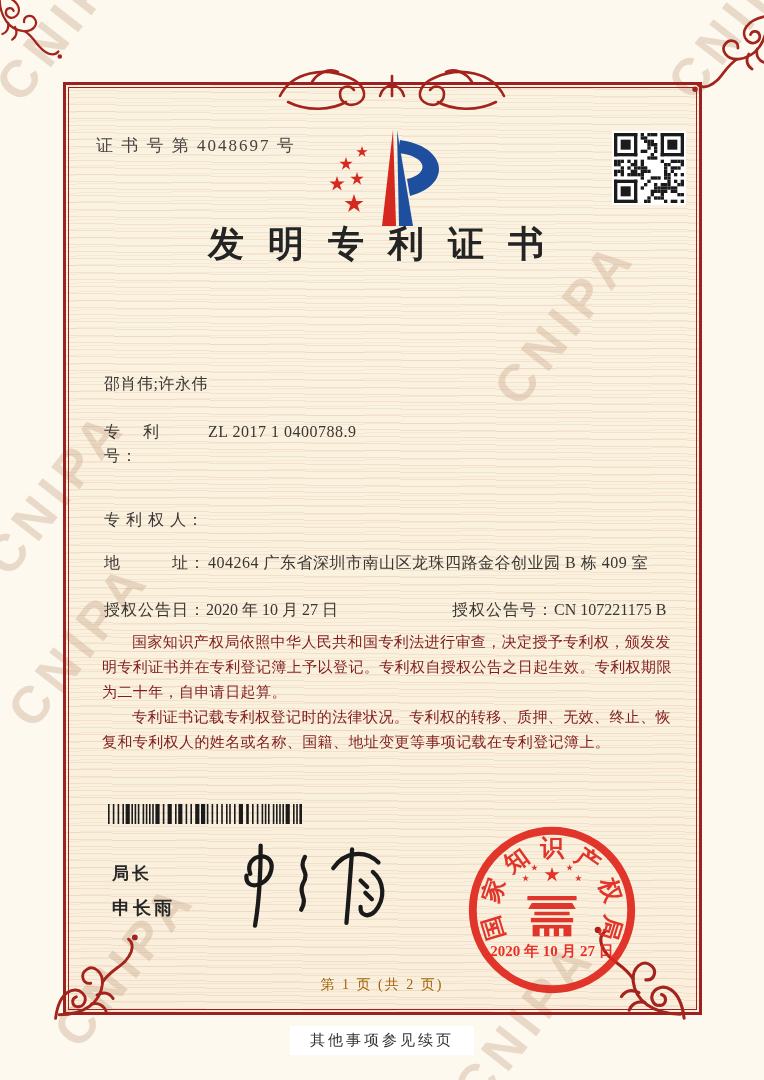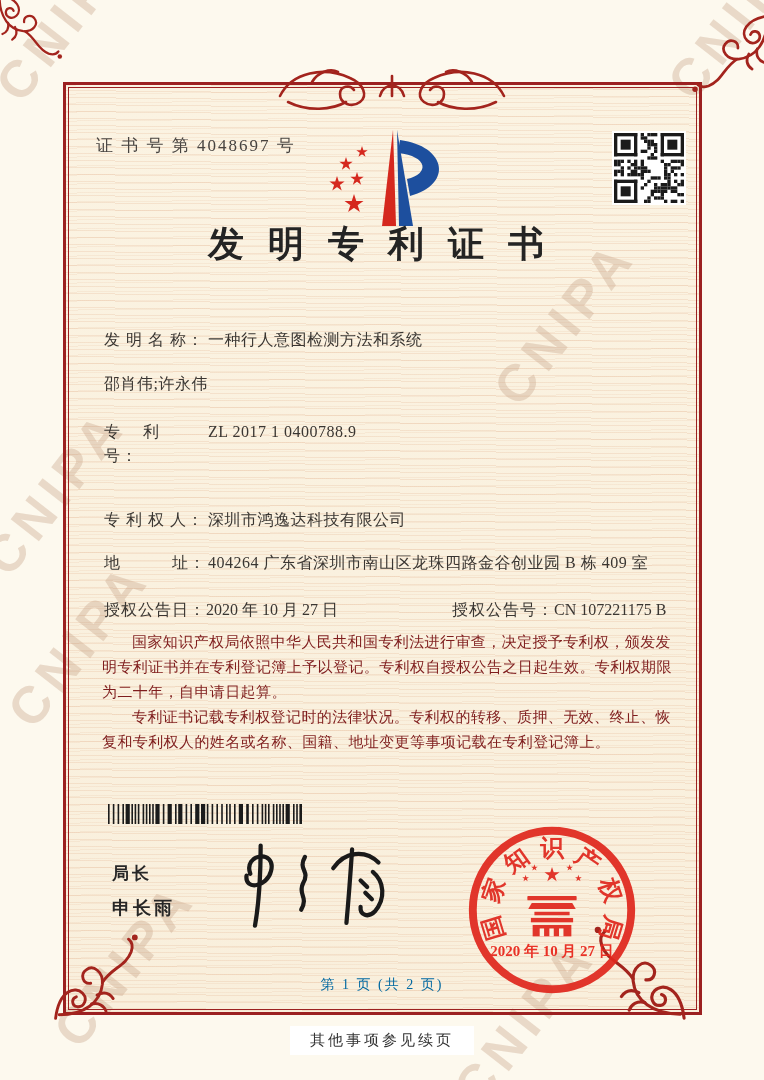--- a/index.html
+++ b/index.html
@@ -85,21 +85,21 @@
   .barcode{position:absolute;left:108px;top:804px;width:196px;height:20px;}
   .barcode svg{display:block;width:100%;height:100%;fill:#1b1b1b;}
   .sig-title{position:absolute;left:112px;top:862px;font-size:17px;font-weight:600;color:#272727;letter-spacing:3px;}
   .sig-name{position:absolute;left:112px;top:896px;font-size:18px;font-weight:600;color:#272727;letter-spacing:3px;text-align:right;}
   .sig-script{position:absolute;left:222px;top:838px;width:198px;height:96px;}
   .seal{position:absolute;left:464px;top:822px;width:176px;height:176px;opacity:0.93;}
   .seal svg{display:block;width:100%;height:100%;}
   .seal text{font-family:"Liberation Serif","DejaVu Serif",serif;}
   .page-footer{
     position:absolute;left:0;right:0;top:976px;
-    text-align:center;font-size:14px;color:#0369a1;letter-spacing:2px;
+    text-align:center;font-size:14px;color:#a16207;letter-spacing:2px;
   }
   .note{
     position:absolute;left:50%;top:1026px;transform:translateX(-50%);
     background:#ffffff;padding:5px 20px;
     font-size:15px;color:#333;letter-spacing:3px;white-space:nowrap;text-align:center;
   }
 </style>
 </head>
 <body>
 
@@ -318,34 +318,29 @@
           <rect x="0" y="48" width="24" height="3.4285714285714284"></rect>
           <rect x="0" y="68.57142857142857" width="24" height="3.4285714285714284"></rect>
           <rect x="0" y="48" width="3.4285714285714284" height="24"></rect>
           <rect x="20.57142857142857" y="48" width="3.4285714285714284" height="24"></rect>
           <rect x="6.857142857142857" y="54.857142857142854" width="10.285714285714285" height="10.285714285714285"></rect>
         </svg>
     </div>
 
     <div class="title">发明专利证书</div>
 
-    <div class="field" style="top:328px">
-      <span class="flabel">发 明 名 称：</span>
-      <span class="fvalue">一种行人意图检测方法和系统</span>
-    </div>
     <div class="field" style="top:372px">
       <span class="fvalue">邵肖伟;许永伟</span>
     </div>
     <div class="field" style="top:420px">
       <span class="flabel">专　 利　 号：</span>
       <span class="fvalue">ZL 2017 1 0400788.9</span>
     </div>
     <div class="field" style="top:508px">
       <span class="flabel">专 利 权 人：</span>
-      <span class="fvalue">深圳市鸿逸达科技有限公司</span>
     </div>
     <div class="field" style="top:551px">
       <span class="flabel">地　　　址：</span>
       <span class="fvalue">404264 广东省深圳市南山区龙珠四路金谷创业园 B 栋 409 室</span>
     </div>
 
     <div class="grant-pair" style="left:104px;top:598px;">
       <span class="flabel">授权公告日：</span><span>2020 年 10 月 27 日</span>
     </div>
     <div class="grant-pair" style="left:452px;top:598px;">

